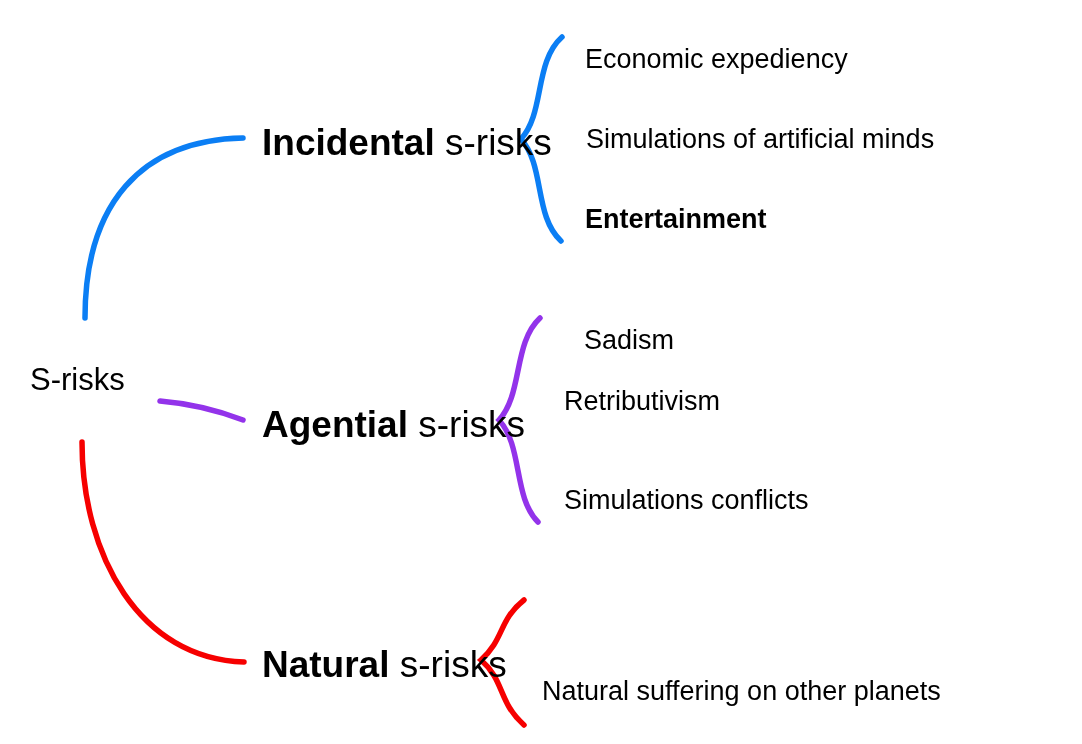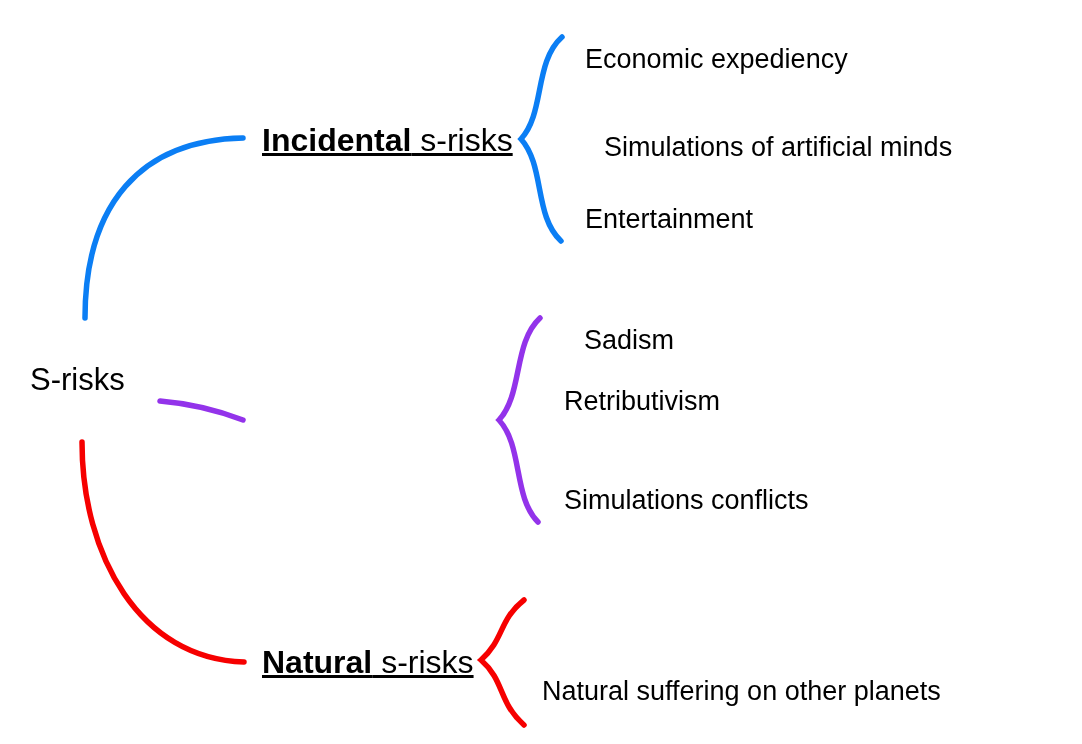--- a/index.html
+++ b/index.html
@@ -33,22 +33,21 @@
     white-space: nowrap;
     line-height: 1;
     font-family: "Liberation Sans", sans-serif;
     color: #000000;
   }
   .root-label {
     font-size: 31px;
     letter-spacing: 0px;
   }
   .category-label {
-    font-size: 32px;
-    text-decoration: underline;
+    font-size: 37px;
   }
   .category-label .cat-strong {
     font-weight: bold;
   }
   .category-label .cat-rest {
     font-weight: normal;
   }
   .leaf-label {
     font-size: 27px;
     font-weight: normal;
@@ -75,32 +74,35 @@
   </svg>
 
   <div class="node-label root-label" style="left:30px; top:364px;">
     <span>S-risks</span>
   </div>
 
   <div class="node-label category-label" style="left:262px; top:124px;">
     <span class="cat-strong">Incidental</span><span class="cat-rest"> s-risks</span>
   </div>
 
+  <div class="node-label category-label" style="left:262px; top:406px;">
+    <span class="cat-strong">Agential</span><span class="cat-rest"> s-risks</span>
+  </div>
 
   <div class="node-label leaf-label" style="left:585px; top:46px;">
     <span>Economic expediency</span>
   </div>
 
   <div class="node-label category-label" style="left:262px; top:646px;">
     <span class="cat-strong">Natural</span><span class="cat-rest"> s-risks</span>
   </div>
-  <div class="node-label leaf-label" style="left:604px; top:126px;margin-top:8px;">
+  <div class="node-label leaf-label" style="left:586px; top:126px;">
     <span>Simulations of artificial minds</span>
   </div>
-  <div class="node-label leaf-label" style="left:585px; top:206px;">
+  <div class="node-label leaf-label" style="left:585px; top:206px;font-weight:bold;">
     <span>Entertainment</span>
   </div>
 
   <div class="node-label leaf-label" style="left:584px; top:327px;">
     <span>Sadism</span>
   </div>
   <div class="node-label leaf-label" style="left:564px; top:388px;">
     <span>Retributivism</span>
   </div>
   <div class="node-label leaf-label" style="left:564px; top:487px;">

